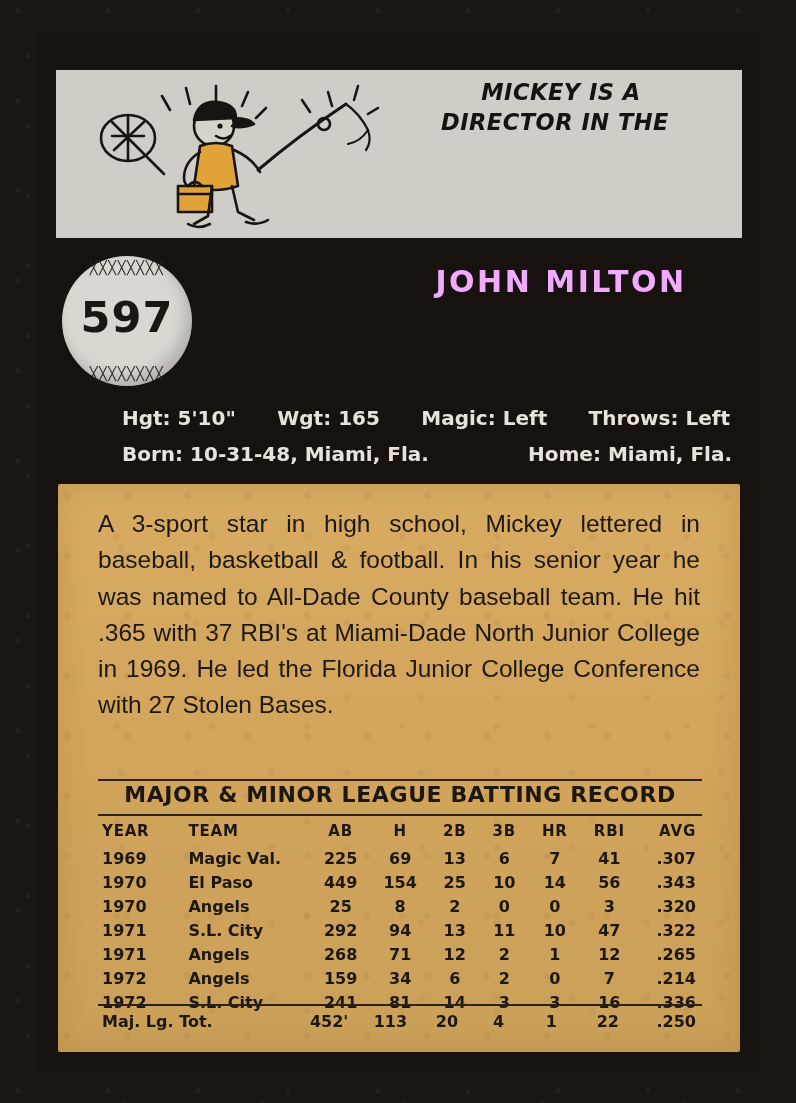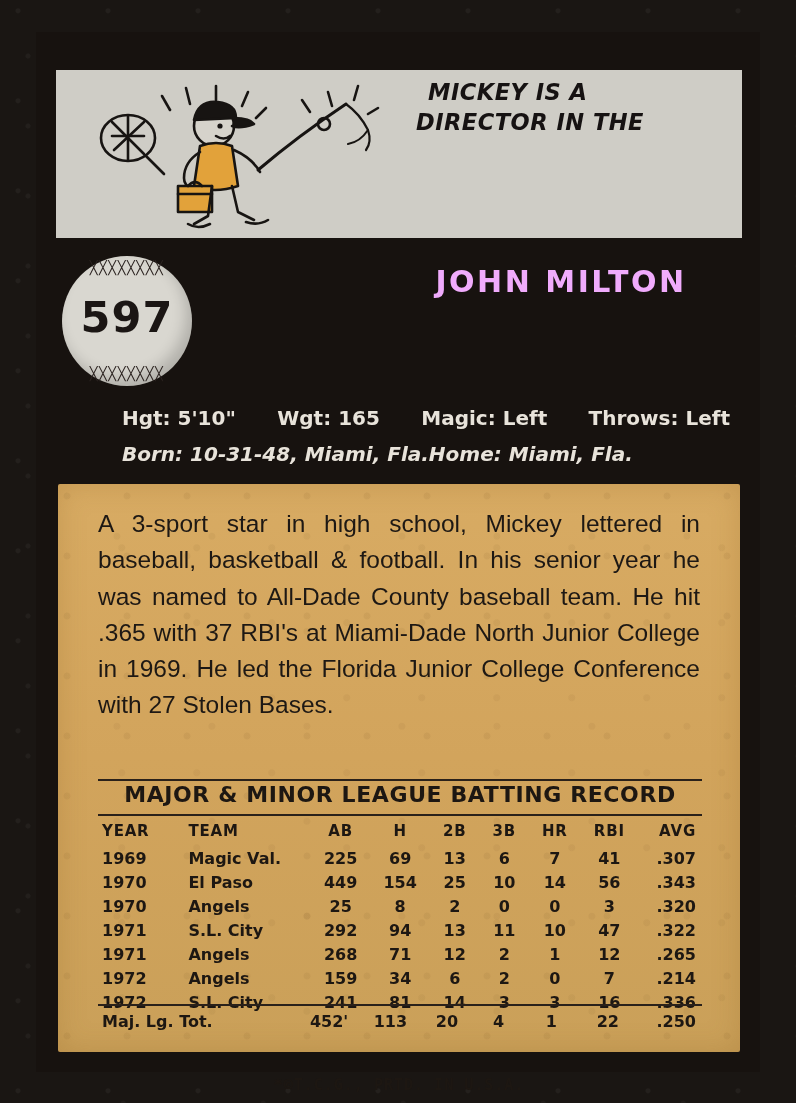--- a/index.html
+++ b/index.html
@@ -57,30 +57,31 @@
   }
   .cartoon-art {
     position: absolute;
     left: 10px;
     top: 4px;
     width: 340px;
     height: 160px;
   }
   .cartoon-text {
     position: absolute;
-    left: 360px;
+    left: 334px;
     top: 8px;
     width: 330px;
     color: #161212;
     font-family: "DejaVu Sans", sans-serif;
     font-weight: 700;
     font-style: italic;
     font-size: 22.5px;
     line-height: 1.33;
     letter-spacing: 0.5px;
+    text-align: center;
   }
   .cartoon-text .l1 { margin-left: 12px; }
   .cartoon-text .l2 { margin-left: 34px; }
   .cartoon-text .l3 { }
   .cartoon-text .l4 { margin-left: 36px; }
 
   
   .idblock {
     position: absolute;
     left: 20px;
@@ -163,24 +164,23 @@
     font-size: 20px;
     color: #e8e3da;
   }
   .vitals .row1 {
     display: flex;
     justify-content: space-between;
     padding: 0 6px 0 18px;
   }
   .vitals .row2 {
     display: flex;
-    justify-content: flex-start;
+    justify-content: space-between;
     margin-top: 12px;
     padding: 0 4px 0 18px;
-    font-style: italic;
   }
 
   
   .gold {
     position: absolute;
     left: 22px;
     top: 452px;
     width: 682px;
     height: 568px;
     background: #d4a760;

